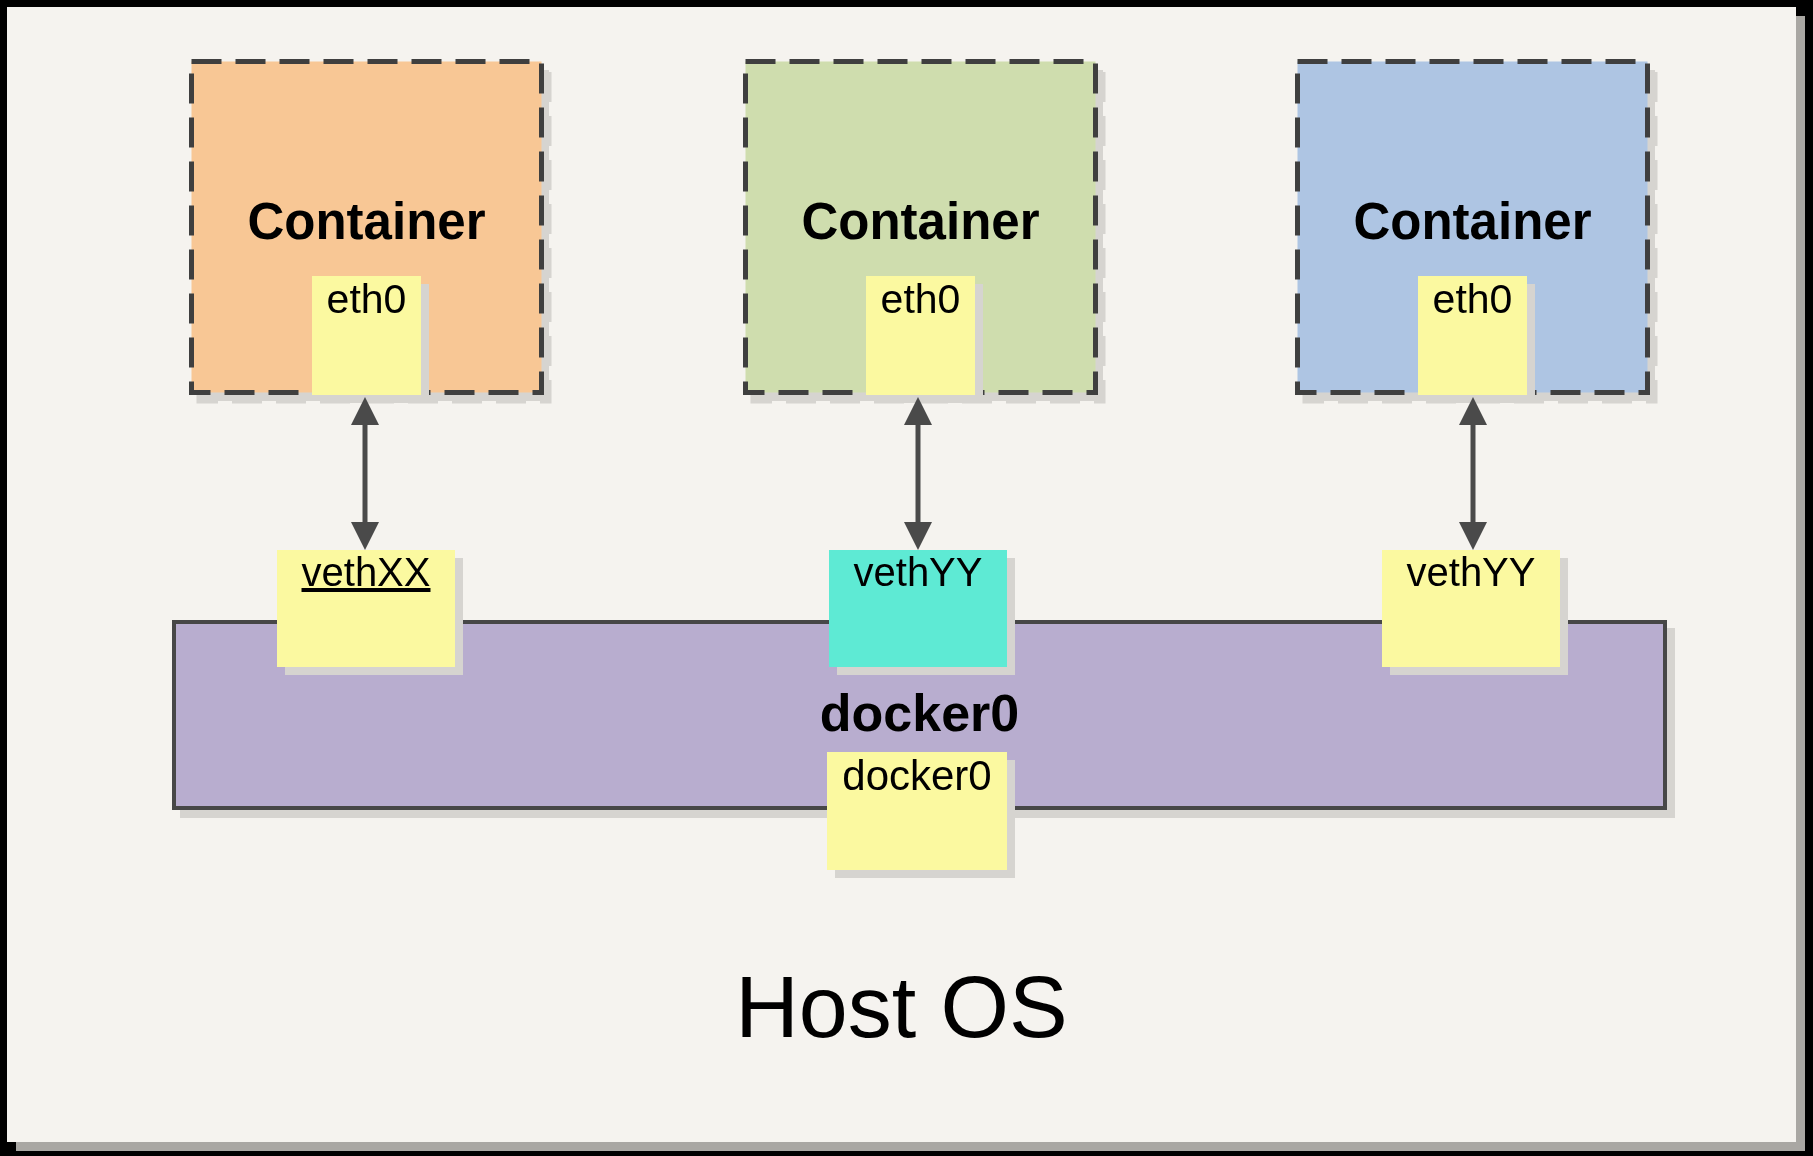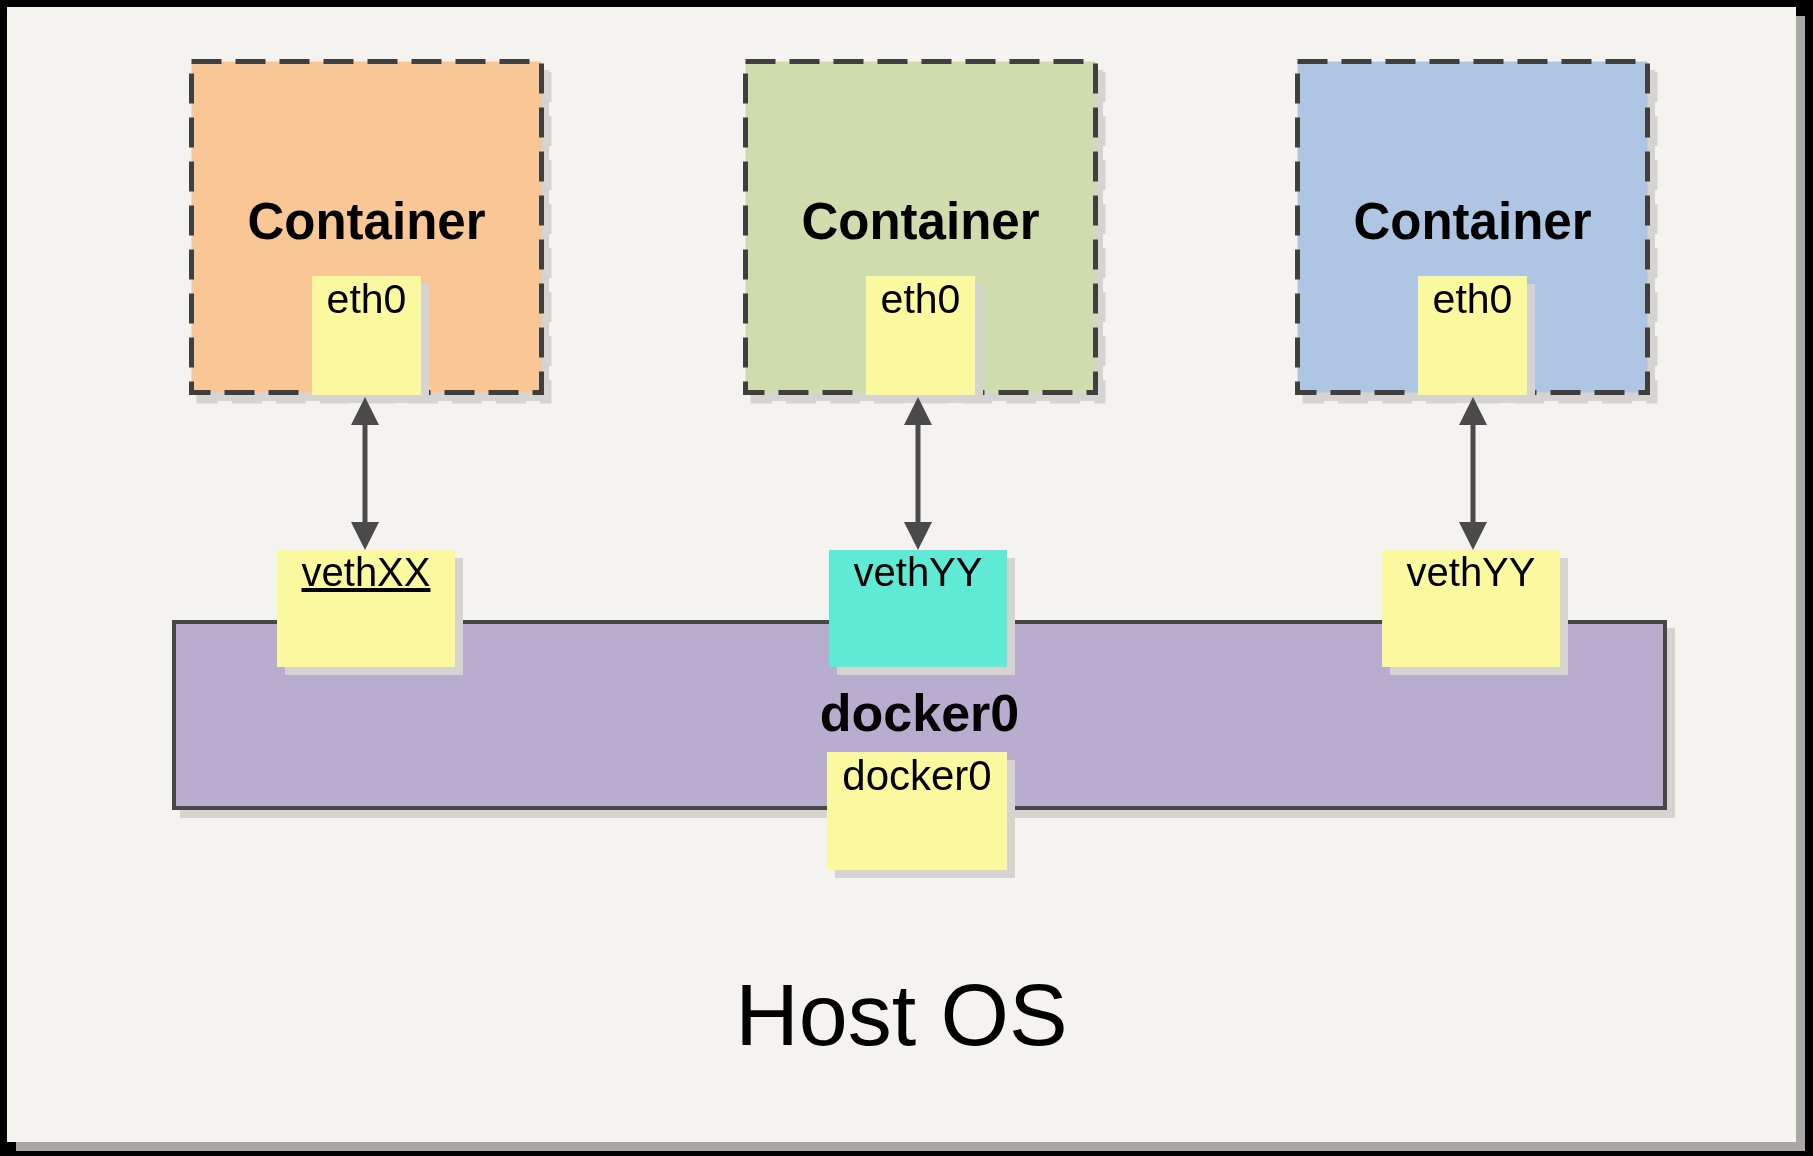--- a/index.html
+++ b/index.html
@@ -27,21 +27,21 @@
   .arrow-svg.a1{left:338px;}
   .arrow-svg.a2{left:891px;}
   .arrow-svg.a3{left:1446px;}
   .bridge-bar{position:absolute; left:165px; top:613px; width:1495px; height:190px;
               box-sizing:border-box; border:4px solid #474747; box-shadow:8px 8px 0 #d6d4d0; z-index:2;}
   .bridge-label{position:absolute; top:63px; left:0; width:100%; text-align:center;
                 font-size:52px; font-weight:bold; line-height:1; color:#000;}
   .bridge-iface-box{left:820px; top:745px; width:180px; height:118px; font-size:42px; z-index:5;}
   .ip-label{position:absolute; left:1010px; top:836px; font-size:40px; line-height:1; color:#000; z-index:6;}
   .host-label{position:absolute; left:0; right:0; top:956px; text-align:center;
-              font-size:88px; line-height:1; color:#000;margin-top:8px;}
+              font-size:88px; line-height:1; color:#000;}
 </style>
 </head>
 <body>
 
 <div class="page">
   <div class="panel" style="background: rgb(245, 243, 239);">
 
     <div class="container-box c1">
       <svg class="dash-svg" viewBox="0 0 355 336" preserveAspectRatio="none">
         <rect class="dash-shadow" x="10" y="11" width="350" height="331"></rect>

